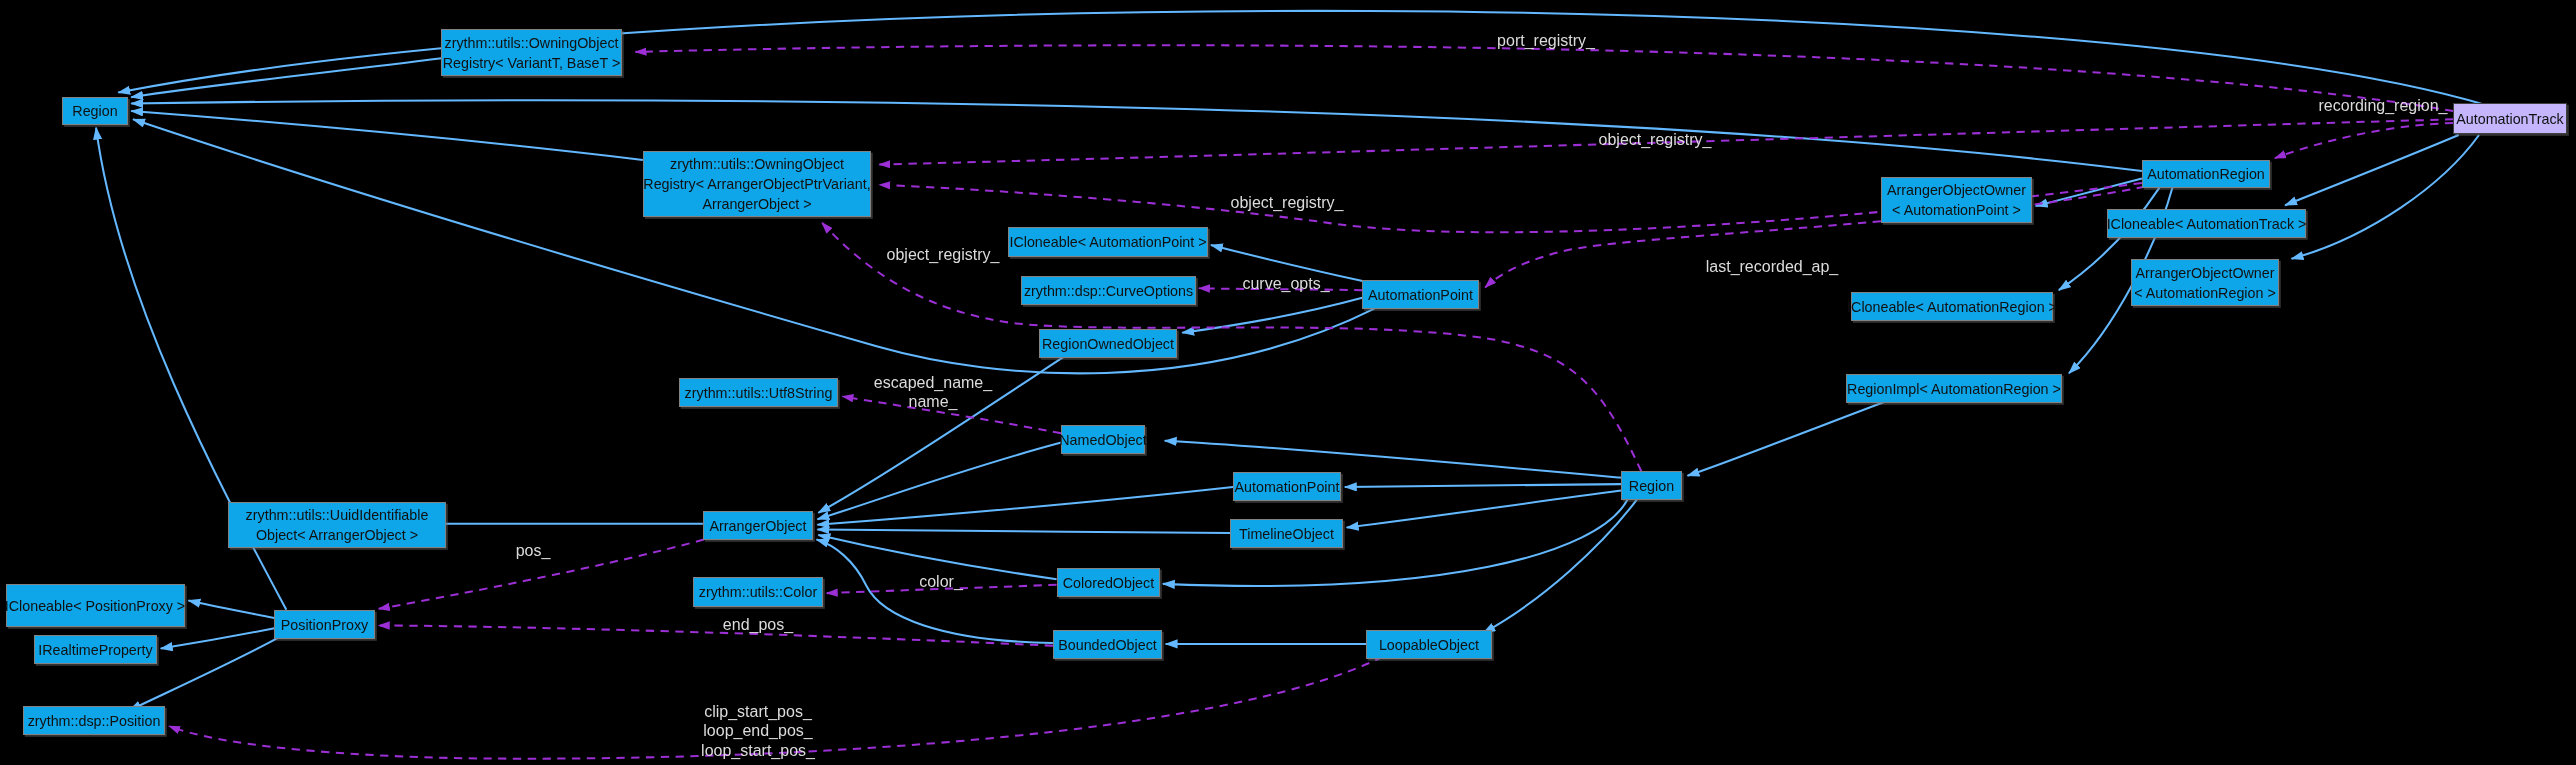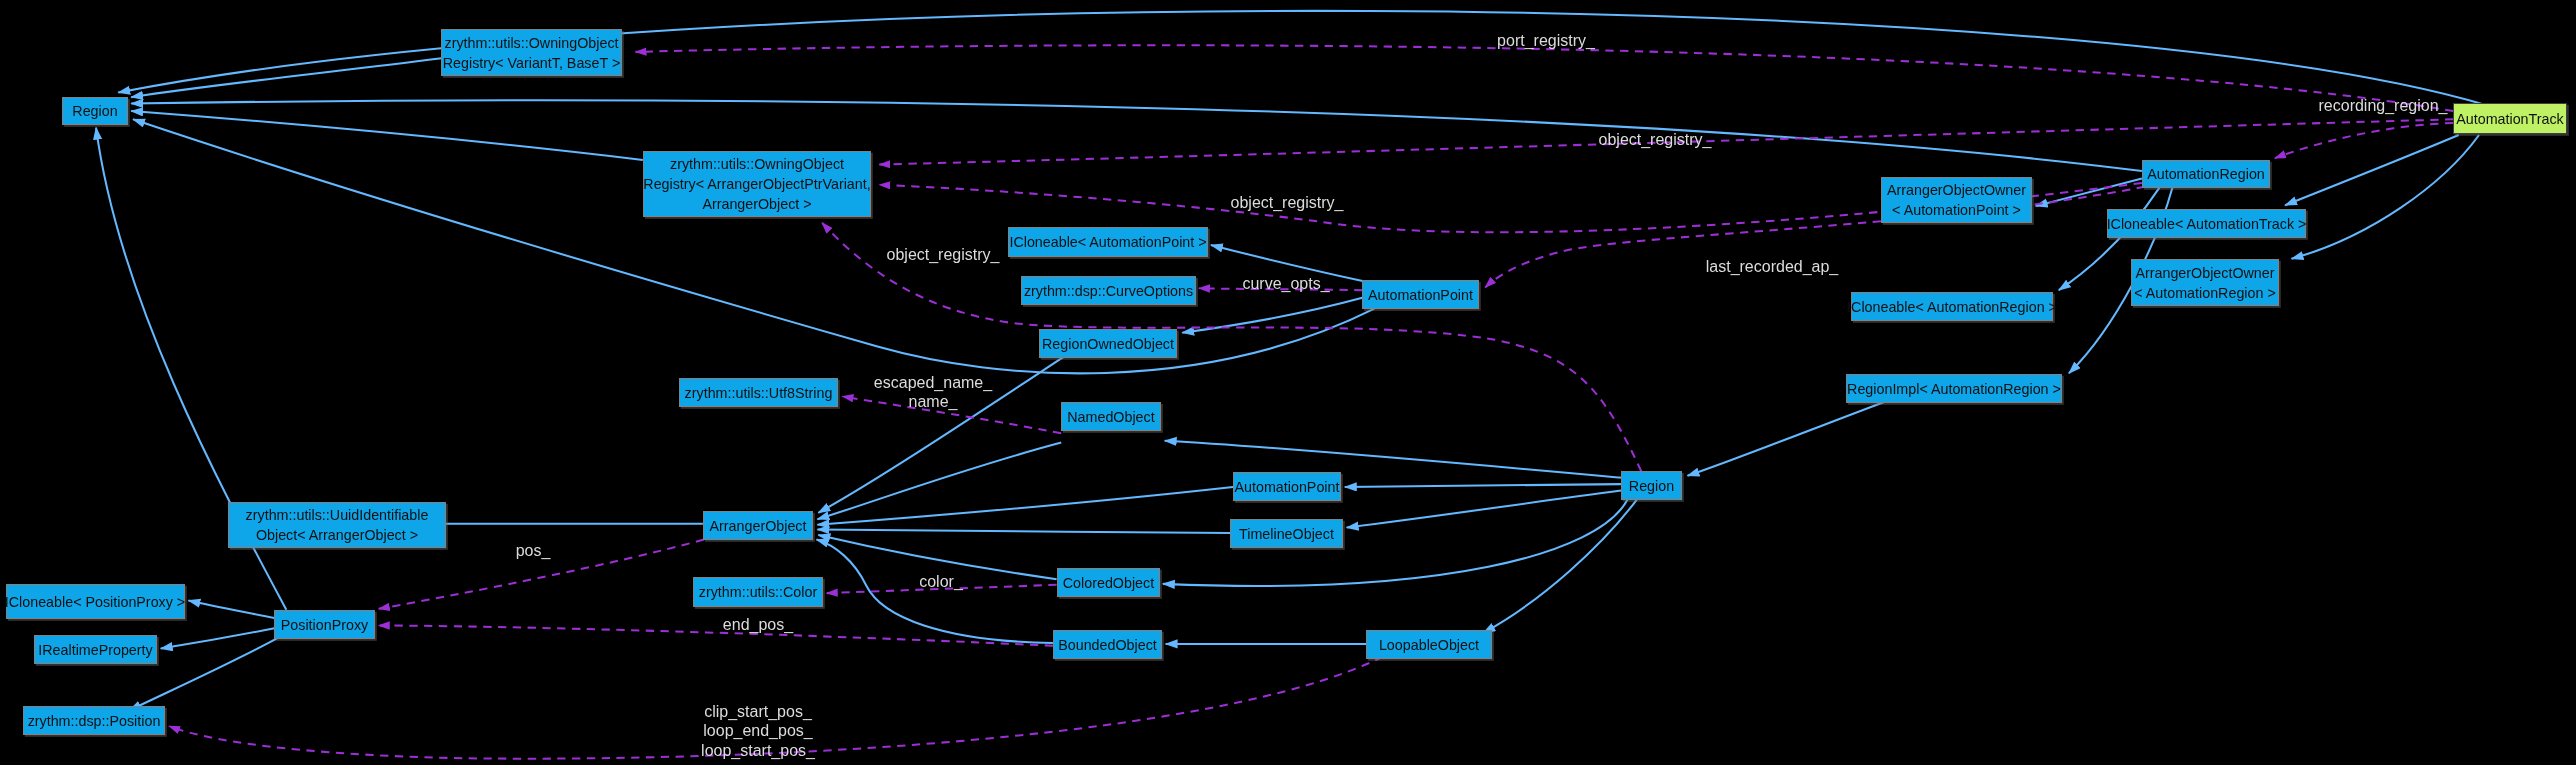--- a/index.html
+++ b/index.html
@@ -6,21 +6,21 @@
   #canvas{position:relative;width:2576px;height:766px;background:#000;overflow:hidden;
           font-family:"Liberation Sans","DejaVu Sans",sans-serif;}
   #edges{position:absolute;left:0;top:0;width:2576px;height:766px;}
   .e{fill:none;stroke-width:2.2px;}
   .i{stroke:#63b8ff;}
   .u{stroke:#9c2fd6;stroke-dasharray:9 7;}
   .node{position:absolute;display:flex;align-items:center;justify-content:center;
         background:#0ea5e9;border:1.5px solid #828282;color:#111;
         font-size:14.3px;line-height:20px;text-align:center;white-space:pre;
         box-shadow:1.8px 1.8px 0 rgba(110,110,110,.45);box-sizing:border-box;cursor:pointer;}
-  .node.main{background:#bef264;border-color:#3f3f3f;}
+  .node.main{background:#c4b5fd;border-color:#3f3f3f;}
   .elabel{position:absolute;transform:translateX(-50%);color:#dcdcdc;font-size:16px;
           line-height:19.4px;text-align:center;white-space:pre;pointer-events:none;}
 </style>
 </head>
 <body>
 
 <div id="canvas">
 
   <svg id="edges" viewBox="0 0 2789 829" xmlns="http://www.w3.org/2000/svg">
     <defs>
@@ -81,30 +81,30 @@
   <div class="node" style="left:441px;top:29px;width:181px;height:47px">zrythm::utils::OwningObject
 Registry&lt; VariantT, BaseT &gt;</div>
   <div class="node" style="left:643px;top:151px;width:228px;height:66px">zrythm::utils::OwningObject
 Registry&lt; ArrangerObjectPtrVariant,
 ArrangerObject &gt;</div>
   <div class="node" style="left:1008px;top:227px;width:200px;height:29.6px">ICloneable&lt; AutomationPoint &gt;</div>
   <div class="node" style="left:1021px;top:276px;width:175px;height:29px">zrythm::dsp::CurveOptions</div>
   <div class="node" style="left:1362px;top:280px;width:117px;height:29px">AutomationPoint</div>
   <div class="node" style="left:1039px;top:329px;width:138px;height:29px">RegionOwnedObject</div>
   <div class="node" style="left:679px;top:378px;width:159px;height:29px">zrythm::utils::Utf8String</div>
-  <div class="node" style="left:1061px;top:402px;width:100px;height:29px">NamedObject</div>
+  <div class="node" style="left:1061px;top:425px;width:84px;height:29px">NamedObject</div>
   <div class="node" style="left:1233px;top:472px;width:108px;height:29px">AutomationPoint</div>
   <div class="node" style="left:1621px;top:471px;width:61px;height:29px">Region</div>
   <div class="node" style="left:1230px;top:519px;width:113px;height:29px">TimelineObject</div>
   <div class="node" style="left:703px;top:511px;width:110px;height:29px">ArrangerObject</div>
   <div class="node" style="left:228px;top:502px;width:218px;height:46px">zrythm::utils::UuidIdentifiable
 Object&lt; ArrangerObject &gt;</div>
   <div class="node" style="left:693px;top:577px;width:130px;height:30px">zrythm::utils::Color</div>
   <div class="node" style="left:1057px;top:568px;width:103px;height:29px">ColoredObject</div>
-  <div class="node" style="left:5.5px;top:584px;width:179px;height:35px">ICloneable&lt; PositionProxy &gt;</div>
+  <div class="node" style="left:5.5px;top:584px;width:179px;height:43px">ICloneable&lt; PositionProxy &gt;</div>
   <div class="node" style="left:274px;top:610px;width:101px;height:29px">PositionProxy</div>
   <div class="node" style="left:34px;top:635px;width:123px;height:29px">IRealtimeProperty</div>
   <div class="node" style="left:1053px;top:630px;width:109px;height:29px">BoundedObject</div>
   <div class="node" style="left:1366px;top:630px;width:126px;height:29px">LoopableObject</div>
   <div class="node" style="left:23px;top:706px;width:142px;height:29px">zrythm::dsp::Position</div>
   <div class="node main" style="left:2453px;top:103px;width:114px;height:31px">AutomationTrack</div>
   <div class="node" style="left:2142px;top:160px;width:128px;height:28px">AutomationRegion</div>
   <div class="node" style="left:1881px;top:177px;width:151px;height:46px">ArrangerObjectOwner
 &lt; AutomationPoint &gt;</div>
   <div class="node" style="left:2107px;top:209px;width:199px;height:29px">ICloneable&lt; AutomationTrack &gt;</div>

